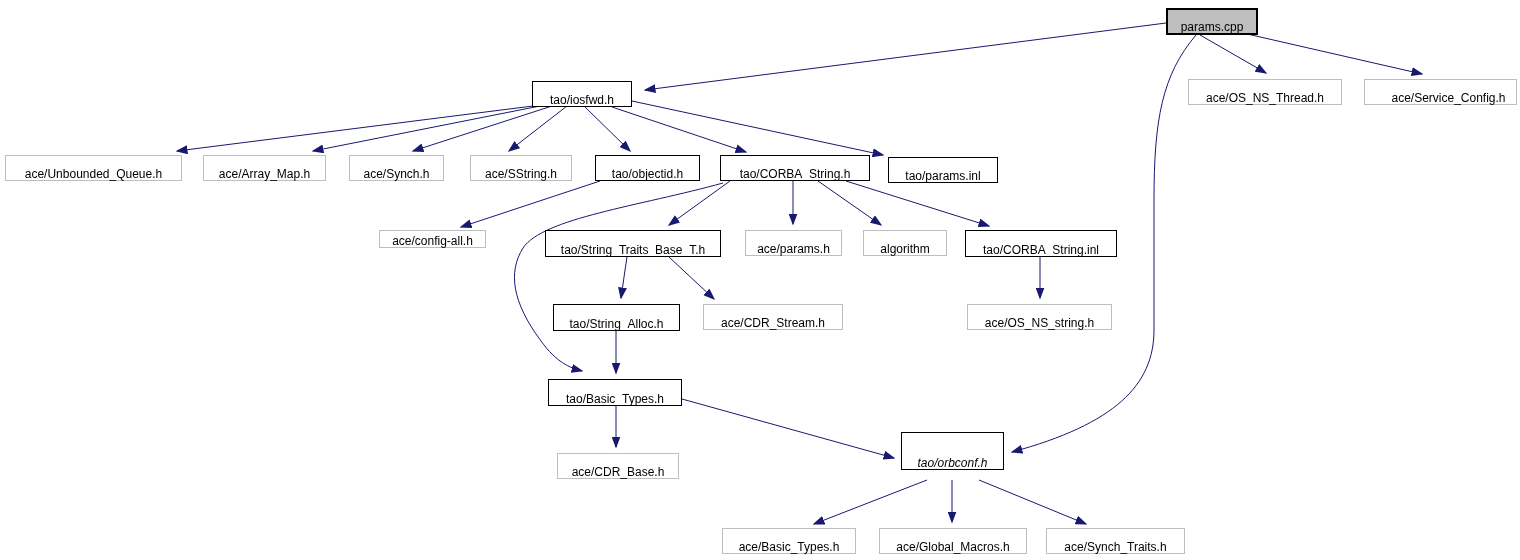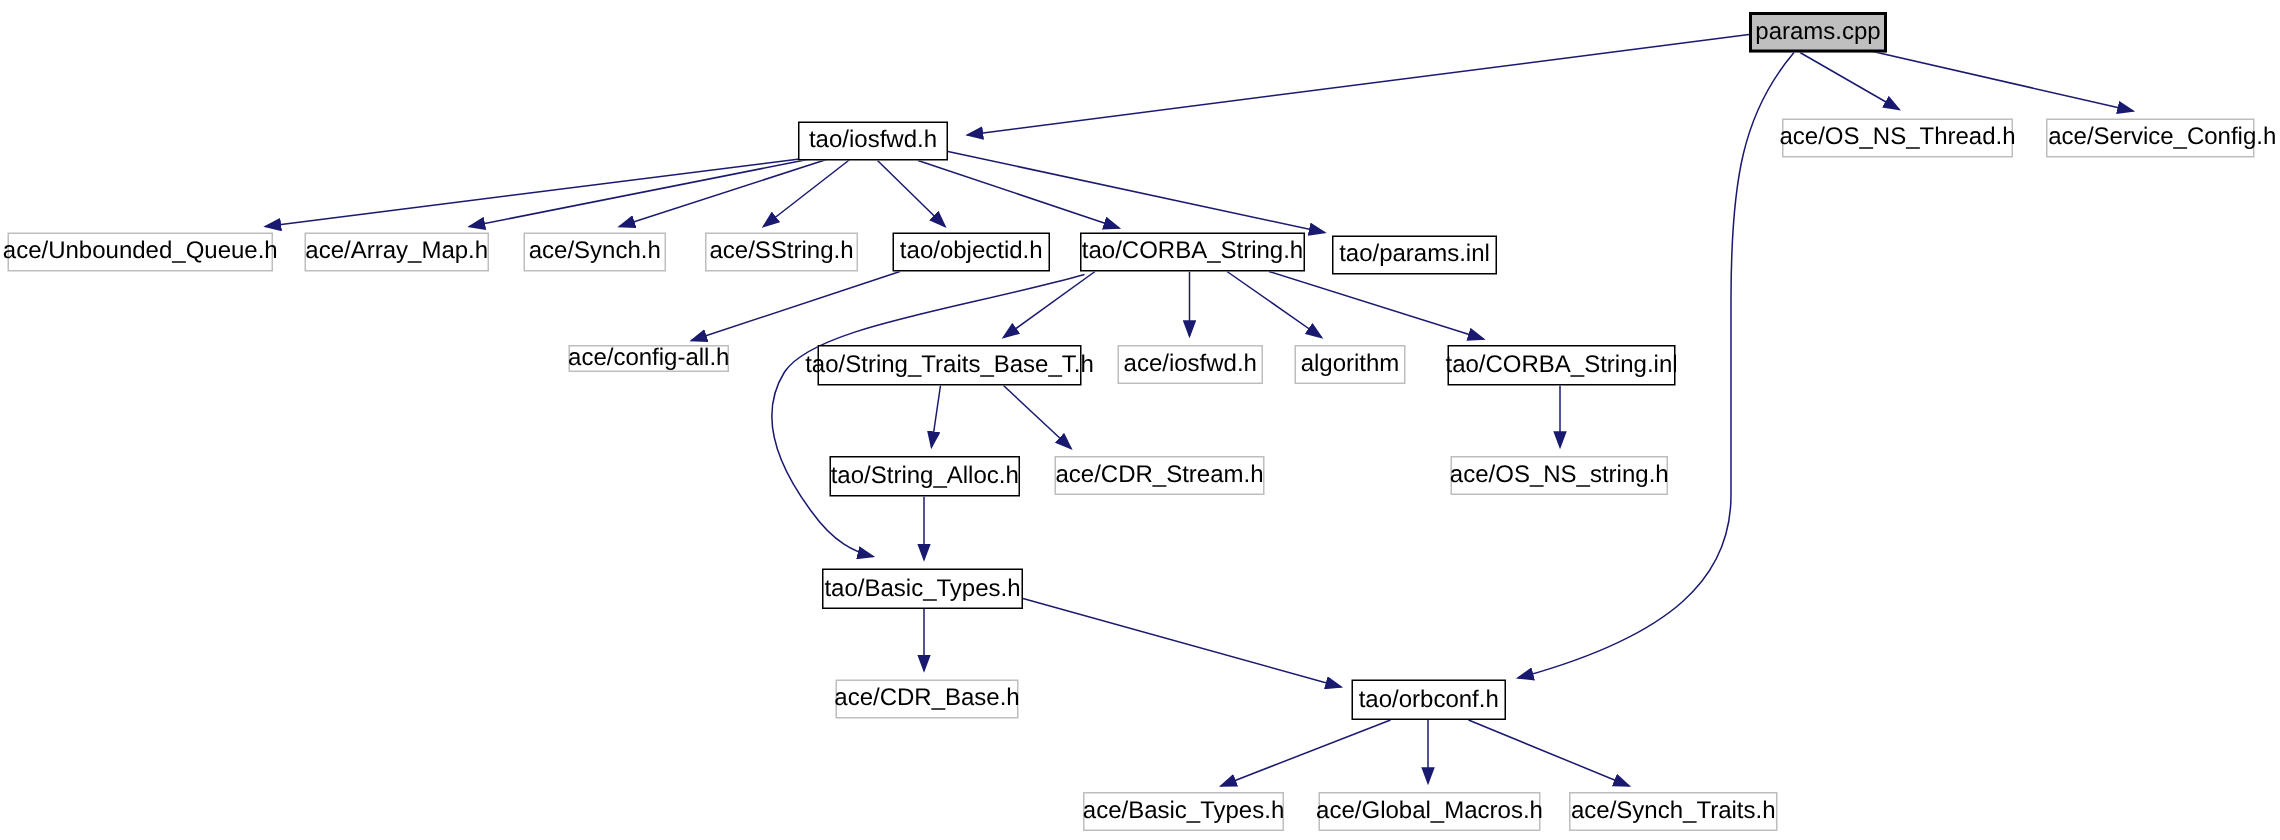--- a/index.html
+++ b/index.html
@@ -19,26 +19,26 @@
     position: absolute;
     left: 0;
     top: 0;
     width: 1520px;
     height: 560px;
     pointer-events: none;
   }
   .node {
     position: absolute;
     display: flex;
-    align-items: center;
+    align-items: flex-end;
     justify-content: center;
     box-sizing: border-box;
     background: #ffffff;
     border: 1px solid #bebebe;
-    font-size: 16px;
+    font-size: 12px;
     line-height: 1;
     color: #000000;
     white-space: nowrap;
     cursor: pointer;
   }
   .node.internal {
     border: 1.5px solid #000000;
   }
   .node.current {
     border: 2px solid #000000;
@@ -88,21 +88,21 @@
     </svg>
     <div class="node current" style="left: 1166px; top: 8px; width: 92px; height: 27px;">
       <span class="lbl">params.cpp</span>
     </div>
     <div class="node internal" style="left: 532px; top: 81px; width: 100px; height: 26px;">
       <span class="lbl">tao/iosfwd.h</span>
     </div>
     <div class="node leaf" style="left: 1188px; top: 79px; width: 154px; height: 26px;">
       <span class="lbl">ace/OS_NS_Thread.h</span>
     </div>
-    <div class="node leaf" style="left: 1364px; top: 79px; width: 139px; height: 26px; padding-left: 16px;">
+    <div class="node leaf" style="left: 1364px; top: 79px; width: 153px; height: 26px; padding-left: 16px;">
       <span class="lbl">ace/Service_Config.h</span>
     </div>
     <div class="node leaf" style="left: 5px; top: 155px; width: 177px; height: 26px;">
       <span class="lbl">ace/Unbounded_Queue.h</span>
     </div>
     <div class="node leaf" style="left: 203px; top: 155px; width: 123px; height: 26px;">
       <span class="lbl">ace/Array_Map.h</span>
     </div>
     <div class="node leaf" style="left: 349px; top: 155px; width: 95px; height: 26px;">
       <span class="lbl">ace/Synch.h</span>
@@ -119,44 +119,44 @@
     <div class="node internal" style="left: 888px; top: 157px; width: 110px; height: 26px;">
       <span class="lbl">tao/params.inl</span>
     </div>
     <div class="node leaf" style="left: 379px; top: 230px; width: 107px; height: 18px;">
       <span class="lbl">ace/config-all.h</span>
     </div>
     <div class="node internal" style="left: 545px; top: 230px; width: 176px; height: 27px;">
       <span class="lbl">tao/String_Traits_Base_T.h</span>
     </div>
     <div class="node leaf" style="left: 745px; top: 230px; width: 97px; height: 26px;">
-      <span class="lbl">ace/iosfwd.h</span>
+      <span class="lbl">ace/params.h</span>
     </div>
-    <div class="node leaf" style="left: 863px; top: 230px; width: 74px; height: 26px;">
+    <div class="node leaf" style="left: 863px; top: 230px; width: 84px; height: 26px;">
       <span class="lbl">algorithm</span>
     </div>
     <div class="node internal" style="left: 553px; top: 304px; width: 127px; height: 27px;">
       <span class="lbl">tao/String_Alloc.h</span>
     </div>
     <div class="node internal" style="left: 965px; top: 230px; width: 152px; height: 27px;">
       <span class="lbl">tao/CORBA_String.inl</span>
     </div>
     <div class="node leaf" style="left: 703px; top: 304px; width: 140px; height: 26px;">
       <span class="lbl">ace/CDR_Stream.h</span>
     </div>
     <div class="node leaf" style="left: 967px; top: 304px; width: 145px; height: 26px;">
       <span class="lbl">ace/OS_NS_string.h</span>
     </div>
     <div class="node internal" style="left: 548px; top: 379px; width: 134px; height: 27px;">
       <span class="lbl">tao/Basic_Types.h</span>
     </div>
     <div class="node leaf" style="left: 557px; top: 453px; width: 122px; height: 26px;">
       <span class="lbl">ace/CDR_Base.h</span>
     </div>
-    <div class="node internal" style="left: 901px; top: 453px; width: 103px; height: 27px;">
+    <div class="node internal" style="left: 901px; top: 432px; width: 103px; height: 38px; font-style: italic;">
       <span class="lbl">tao/orbconf.h</span>
     </div>
     <div class="node leaf" style="left: 722px; top: 528px; width: 134px; height: 26px;">
       <span class="lbl">ace/Basic_Types.h</span>
     </div>
     <div class="node leaf" style="left: 1046px; top: 528px; width: 139px; height: 26px;">
       <span class="lbl">ace/Synch_Traits.h</span>
     </div>
     <div class="node leaf" style="left: 879px; top: 528px; width: 148px; height: 26px;">
       <span class="lbl">ace/Global_Macros.h</span>

